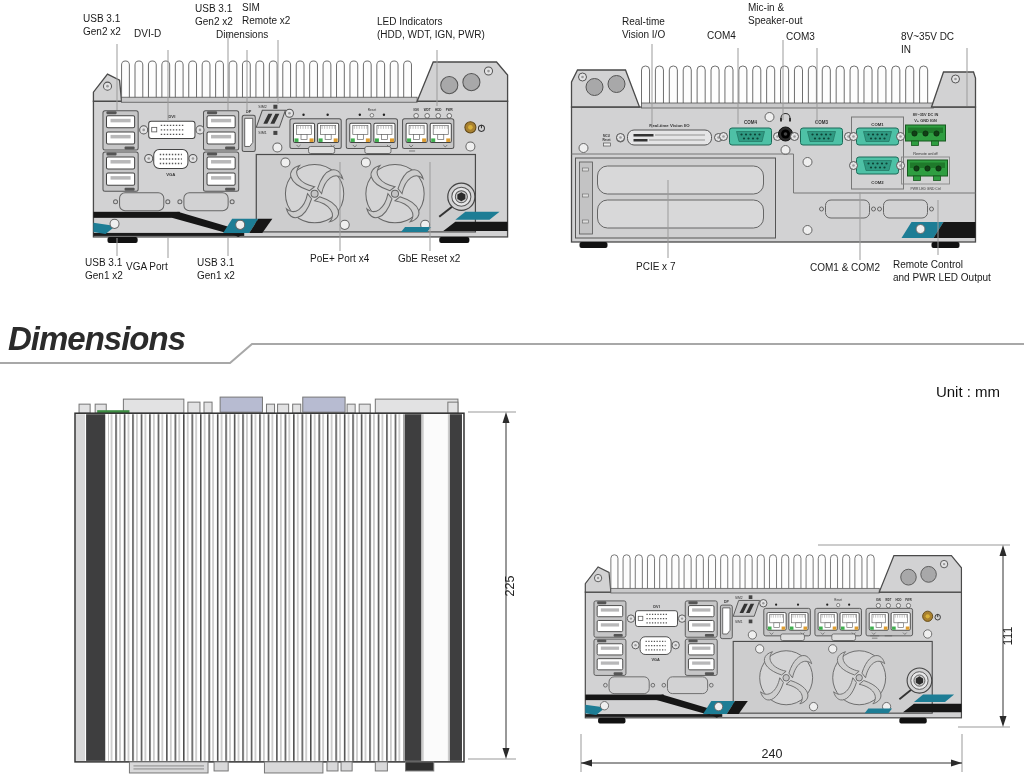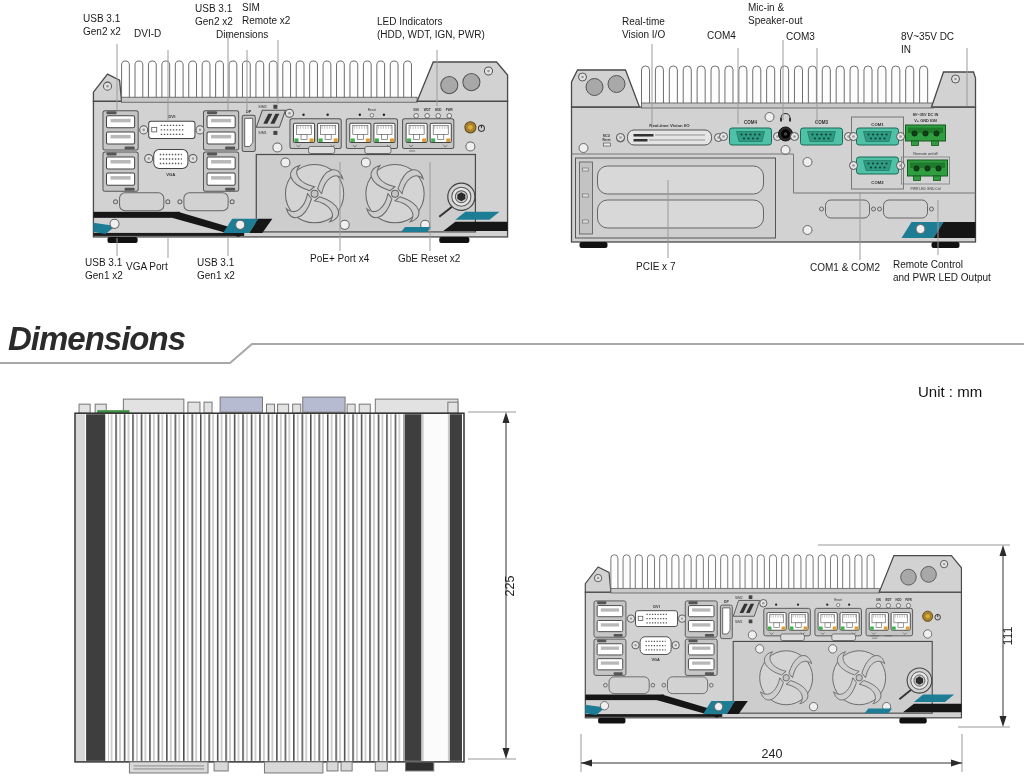--- a/index.html
+++ b/index.html
@@ -3,21 +3,21 @@
 <meta charset="utf-8">
 <style>
   html,body{margin:0;padding:0;}
   body{width:1024px;height:781px;position:relative;background:#ffffff;
        font-family:"Liberation Sans",sans-serif;overflow:hidden;}
   .abs{position:absolute;}
   .callout{position:absolute;font-size:10px;line-height:1.25;color:#1a1a1a;
            white-space:pre-line;}
   #title{position:absolute;left:8px;top:320px;font-size:33px;font-weight:bold;
          font-style:italic;color:#2b2b2b;letter-spacing:-1px;}
-  #unit{position:absolute;left:918px;top:383px;width:100px;text-align:left;
+  #unit{position:absolute;left:918px;top:383px;width:100px;text-align:center;
         font-size:15px;color:#111;}
   svg{overflow:visible;display:block;}
   svg text{font-family:"Liberation Sans",sans-serif;fill:#2b2b2b;}
   .print{font-weight:bold;fill:#333;}
   .tiny{fill:#333;}
   .accent{fill:#1d7d95;}
   .dk{fill:#161616;}
   .dimtxt{font-size:12.5px;fill:#222;}
 </style>
 </head>

